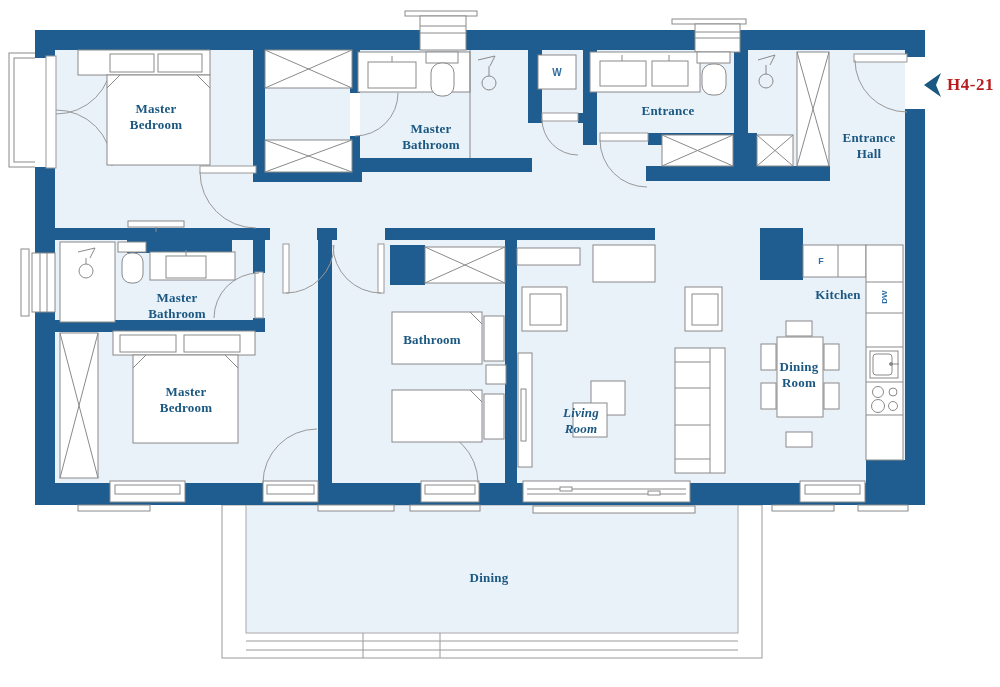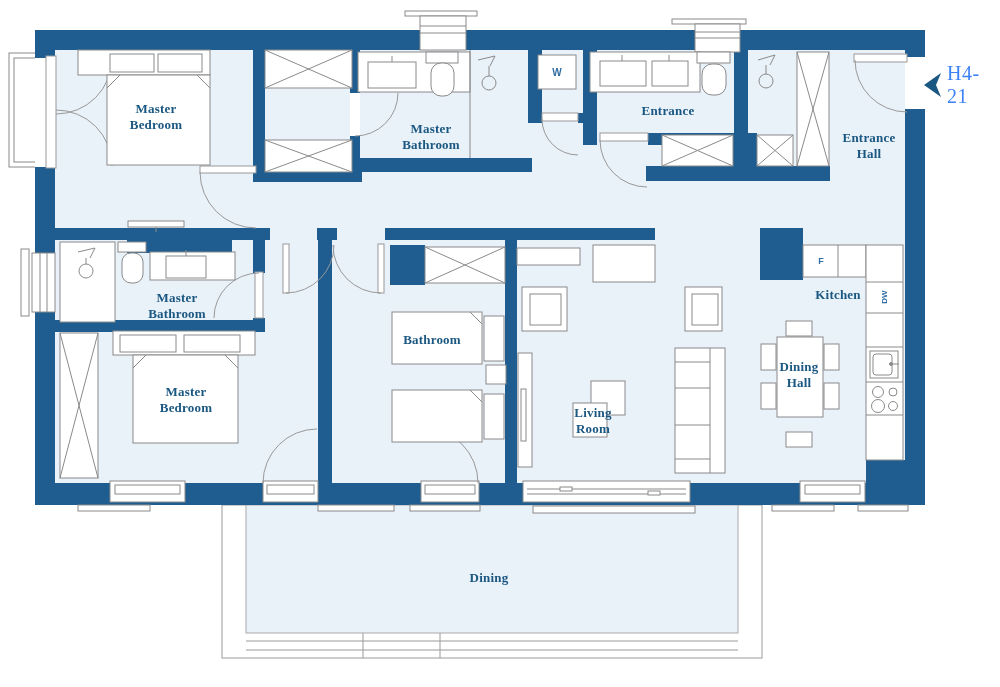--- a/index.html
+++ b/index.html
@@ -6,22 +6,22 @@
   .plan{position:relative;width:1000px;height:687px;background:#fff;overflow:hidden;
         font-family:"Liberation Serif",serif;}
   .plan svg{position:absolute;left:0;top:0;}
   .lbl{position:absolute;transform:translate(-50%,-50%);text-align:center;
        color:#1a5781;font-weight:bold;font-size:13px;line-height:1.22;
        letter-spacing:.2px;}
   .nowrap{white-space:nowrap;}
   .applbl{position:absolute;transform:translate(-50%,-50%);color:#2f6da3;
        font-family:"Liberation Sans",sans-serif;font-weight:bold;}
   .rot{transform:translate(-50%,-50%) rotate(-90deg);}
-  .unit{position:absolute;transform:translate(0,-50%);color:#3b82f6;
-       font-weight:normal;font-size:20px;letter-spacing:.5px;}
+  .unit{position:absolute;transform:translate(0,-50%);color:#b91c1c;
+       font-weight:bold;font-size:17px;letter-spacing:.5px;}
 </style>
 </head>
 <body>
 
 <div class="plan">
 <svg width="1000" height="687" viewBox="0 0 1000 687">
 
   <rect x="55" y="50" width="850" height="433" fill="#e9f1f9"></rect>
 
   <g stroke="#9a9a9a" stroke-width="1" fill="#fff">
@@ -267,22 +267,22 @@
   <polygon points="924,85 941,73 936,85 941,97" fill="#1a5781"></polygon>
 </svg>
 
   <div class="lbl" style="left:156px;top:117px;width:72px;">Master Bedroom</div>
   <div class="lbl" style="left:431px;top:137px;width:84px;">Master Bathroom</div>
   <div class="lbl nowrap" style="left:668px;top:111px;">Entrance</div>
   <div class="lbl" style="left:869px;top:146px;width:72px;">Entrance Hall</div>
   <div class="lbl" style="left:177px;top:306px;width:84px;">Master Bathroom</div>
   <div class="lbl" style="left:186px;top:400px;width:72px;">Master Bedroom</div>
   <div class="lbl nowrap" style="left:432px;top:340px;">Bathroom</div>
-  <div class="lbl" style="left:593px;top:421px;width:52px;">Living Room</div>
-  <div class="lbl" style="left:799px;top:375px;width:52px;">Dining Hall</div>
+  <div class="lbl" style="left:581px;top:421px;width:52px;font-style:italic;">Living Room</div>
+  <div class="lbl" style="left:799px;top:375px;width:52px;">Dining Room</div>
   <div class="lbl nowrap" style="left:838px;top:295px;">Kitchen</div>
   <div class="lbl nowrap" style="left:489px;top:578px;">Dining</div>
 
   <div class="applbl" style="left:557px;top:72px;font-size:10px;">W</div>
   <div class="applbl" style="left:821px;top:261px;font-size:9px;">F</div>
   <div class="applbl rot" style="left:884px;top:297px;font-size:8px;">DW</div>
 
   <div class="unit" style="left:947px;top:85px;">H4-21</div>
 </div>
 

